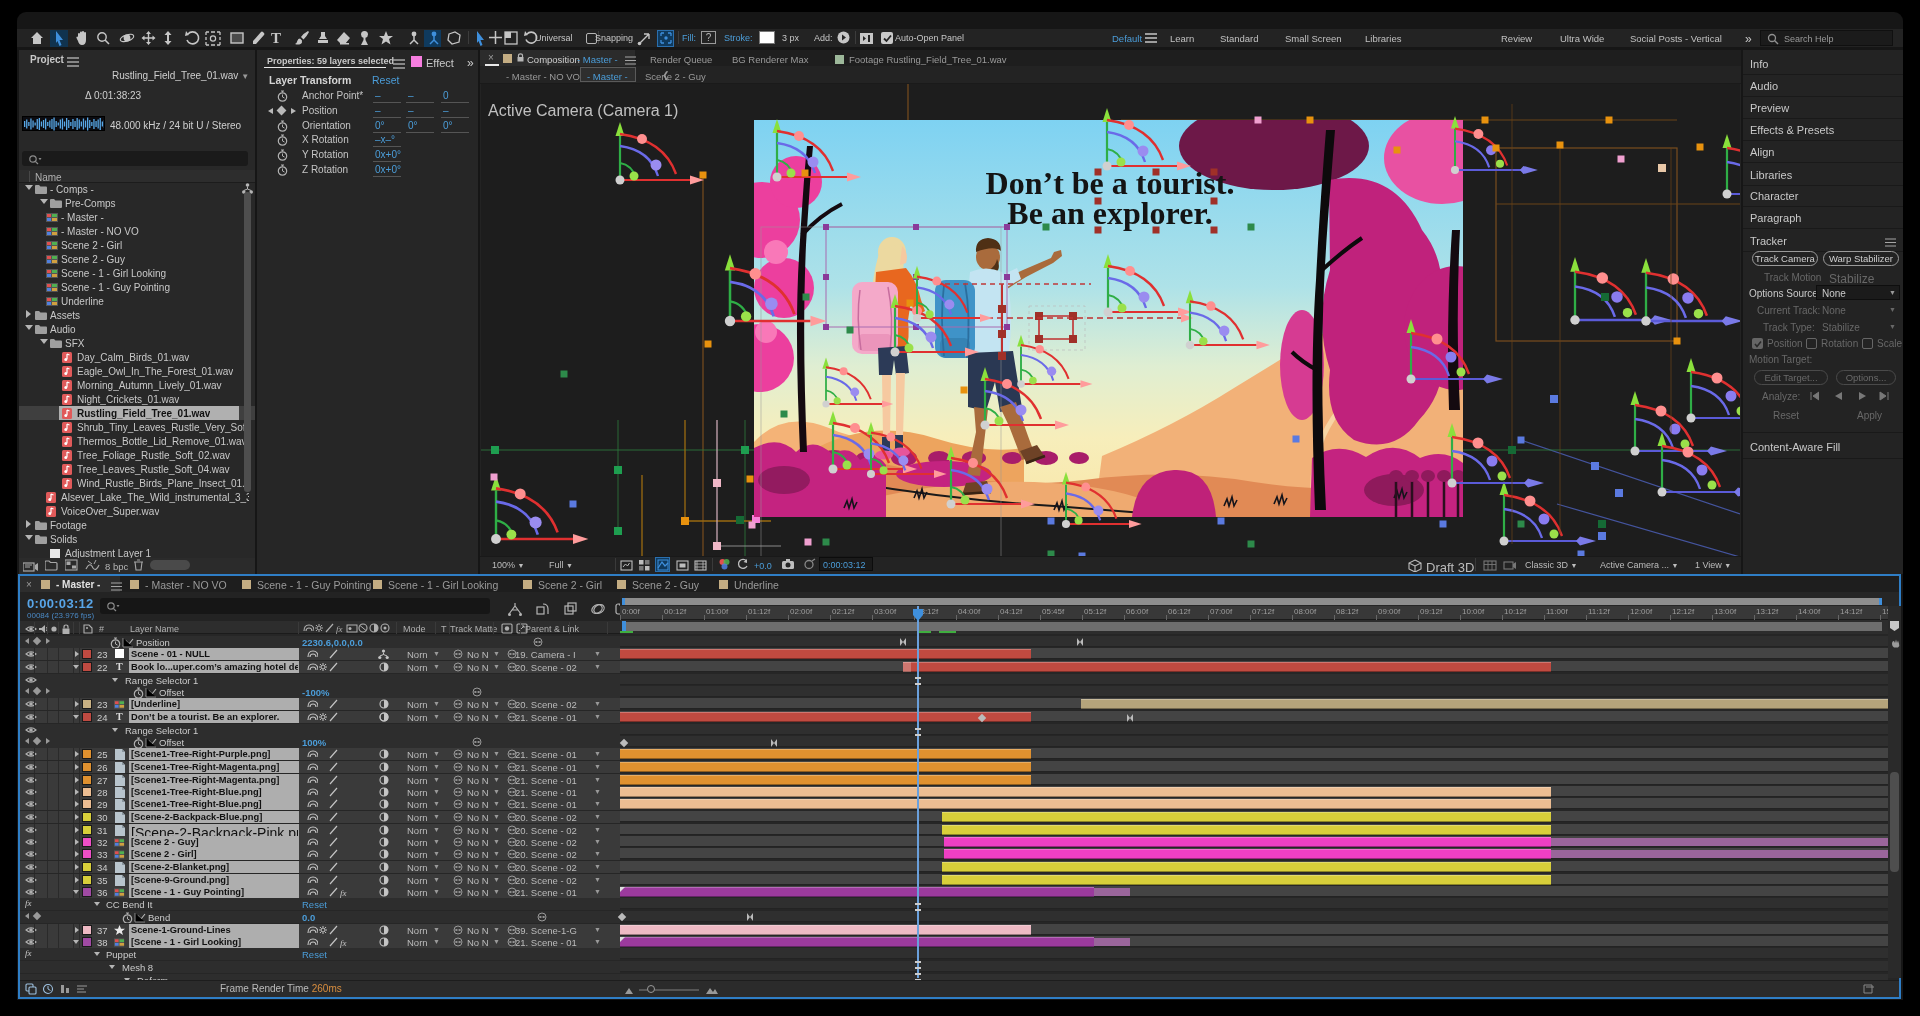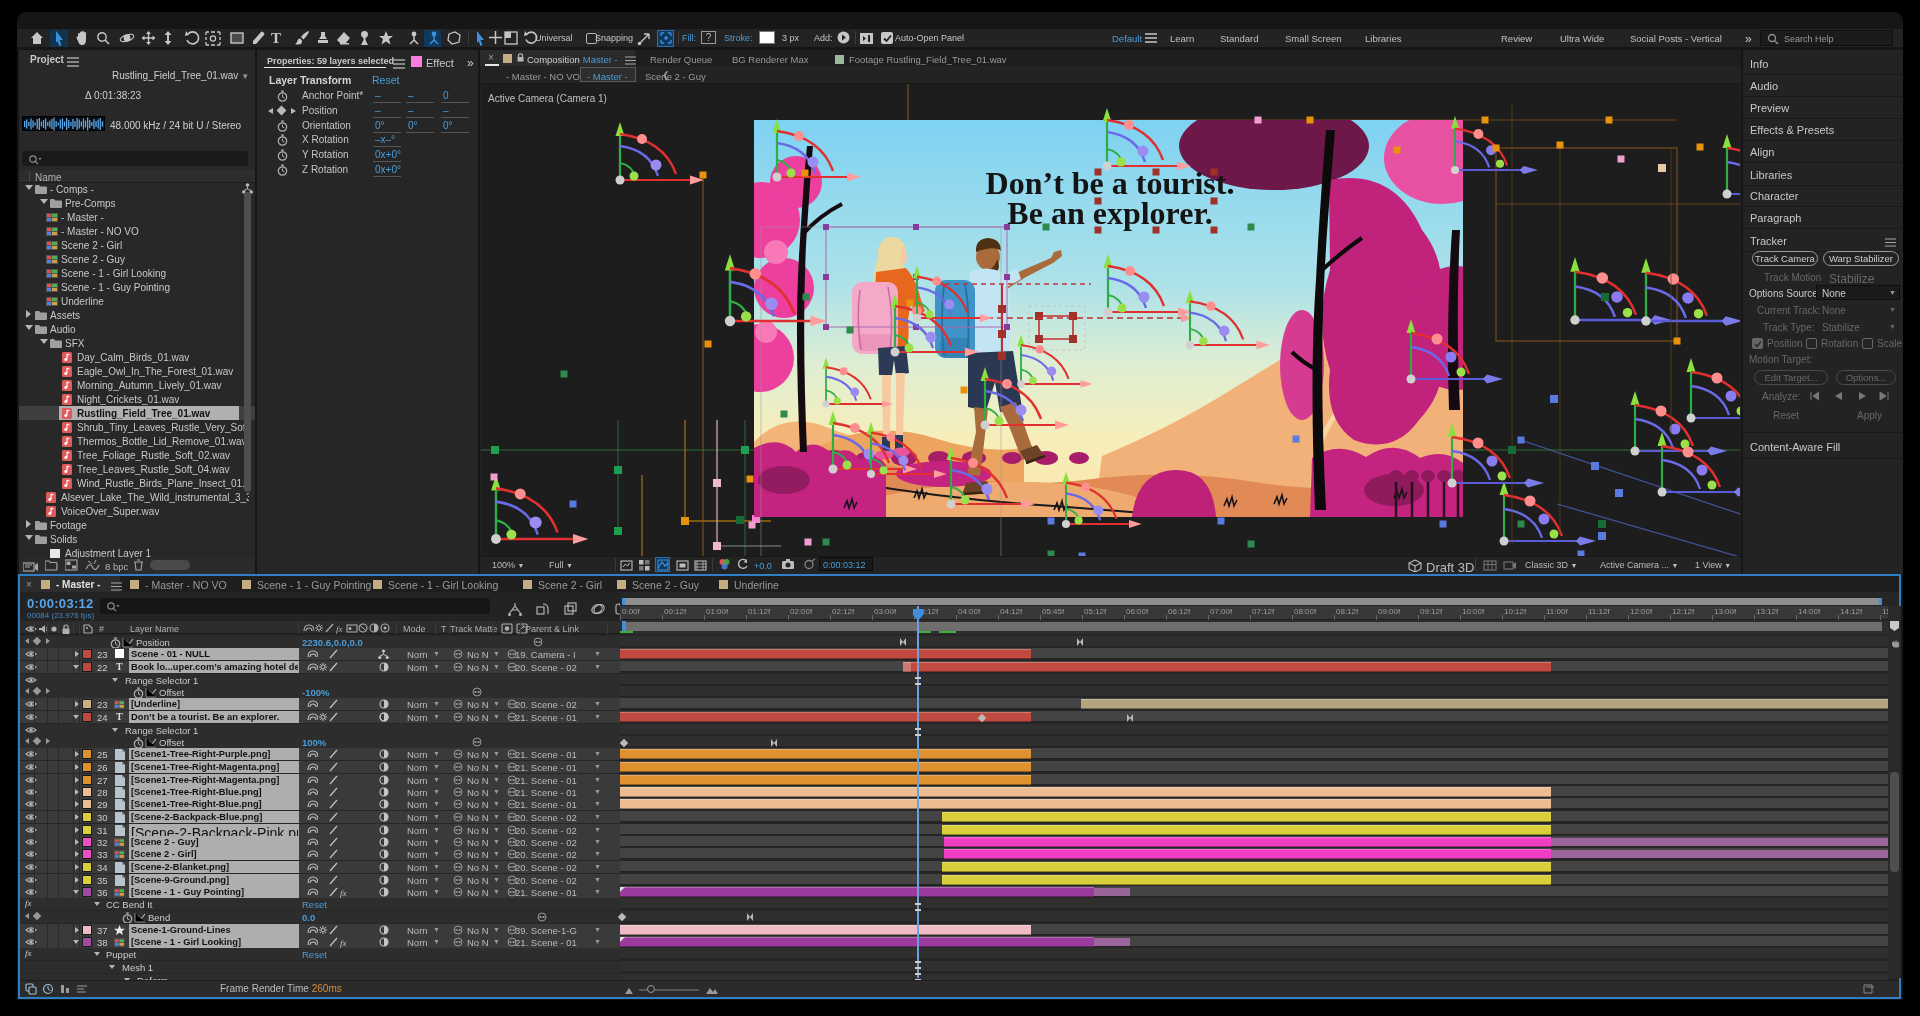--- a/index.html
+++ b/index.html
@@ -752,21 +752,21 @@
         <rect x="811.5" y="351.5" width="7" height="7" fill="#5b7ae0"></rect>
         <rect x="958.5" y="436.5" width="7" height="7" fill="#5b7ae0"></rect>
         <rect x="597.5" y="468.5" width="7" height="7" fill="#5b7ae0"></rect>
         <rect x="88.5" y="416.5" width="7" height="7" fill="#5b7ae0"></rect>
         <rect x="1096.5" y="466.5" width="7" height="7" fill="#5b7ae0"></rect>
         <rect x="566.5" y="433.5" width="7" height="7" fill="#5b7ae0"></rect>
         <rect x="736.5" y="433.5" width="7" height="7" fill="#5b7ae0"></rect>
         <rect x="1036.5" y="352.5" width="7" height="7" fill="#5b7ae0"></rect>
       </svg>
     </div>
-    <div class="abs" style="left:471px;top:81px;font-size:10px;color:#c0c0c0">Active Camera (Camera 1)</div>
+    <div class="abs" style="left:471px;top:90px;font-size:16px;color:#c0c0c0">Active Camera (Camera 1)</div>
     <div class="abs" style="left:463px;top:544px;width:1261px;height:18px;background:#232323;border-top:1px solid #191919"></div>
     <div class="abs" style="left:475px;top:548px;font-size:9px;color:#bdbdbd">100% <span style="font-size:7px">▼</span></div>
     <div class="abs" style="left:532px;top:548px;font-size:9px;color:#bdbdbd">Full <span style="font-size:7px">▼</span></div>
     <div class="abs" style="left:598px;top:546px;width:1px;height:13px;background:#3a3a3a"></div>
     <svg class="abs" style="left:603px;top:547px" width="13" height="13" viewBox="0 0 13 13">
       <rect x="1" y="2" width="11" height="9" fill="none" stroke="#bdbdbd" stroke-width="1.1"></rect>
       <path d="M3 8 l2.5 -3 l2 2 l2 -3" stroke="#bdbdbd" fill="none"></path>
     </svg>
     <svg class="abs" style="left:621px;top:547px" width="13" height="13" viewBox="0 0 13 13">
       <rect x="1" y="1" width="4.5" height="4.5" fill="#bdbdbd"></rect>
@@ -1989,21 +1989,21 @@
     </svg>
     <div class="abs" style="left:498px;top:925px;font-size:9.5px;color:#bbb;white-space:nowrap">21. Scene - 01</div>
     <div class="abs" style="left:577px;top:926px;font-size:7px;color:#999">▼</div>
     <div class="abs" style="left:3px;top:936px;width:600px;height:12px;background:#2d2d2d"></div>
     <div class="abs" style="left:8px;top:936px;font-size:9px;font-style:italic;color:#ccc;font-family:'Liberation Serif',serif">fx</div>
     <div class="abs" style="left:77px;top:940px;width:0;height:0;border-left:3.5px solid transparent;border-right:3.5px solid transparent;border-top:4.5px solid #b5b5b5"></div>
     <div class="abs" style="left:89px;top:937px;font-size:9.5px;color:#ccc">Puppet</div>
     <div class="abs blue" style="left:285px;top:937px;font-size:9.5px">Reset</div>
     <div class="abs" style="left:3px;top:949px;width:600px;height:12px;background:#2d2d2d"></div>
     <div class="abs" style="left:92px;top:953px;width:0;height:0;border-left:3.5px solid transparent;border-right:3.5px solid transparent;border-top:4.5px solid #b5b5b5"></div>
-    <div class="abs" style="left:105px;top:950px;font-size:9.5px;color:#ccc">Mesh 1</div>
+    <div class="abs" style="left:105px;top:950px;font-size:9.5px;color:#ccc">Mesh 8</div>
     <div class="abs" style="left:3px;top:962px;width:600px;height:12px;background:#2d2d2d"></div>
     <div class="abs" style="left:107px;top:966px;width:0;height:0;border-left:3.5px solid transparent;border-right:3.5px solid transparent;border-top:4.5px solid #b5b5b5"></div>
     <div class="abs" style="left:120px;top:963px;font-size:9.5px;color:#ccc">Deform</div>
     <div class="abs" style="left:603px;top:624px;width:1268px;height:11px;background:#2f2f2f;border-bottom:1px solid #232323"></div>
     <div class="abs" style="left:603px;top:636px;width:1268px;height:11px;background:#444444;border-bottom:1px solid #232323"></div>
     <div class="abs" style="left:603px;top:637px;width:411px;height:10px;background:#c04a40;border-top:1px solid rgba(255,255,255,.25);border-bottom:1px solid rgba(0,0,0,.35)"></div>
     <div class="abs" style="left:603px;top:649px;width:1268px;height:11px;background:#444444;border-bottom:1px solid #232323"></div>
     <div class="abs" style="left:886px;top:650px;width:648px;height:10px;background:#c04a40;border-top:1px solid rgba(255,255,255,.25);border-bottom:1px solid rgba(0,0,0,.35)"></div>
     <div class="abs" style="left:886px;top:650px;width:8px;height:10px;background:rgba(255,255,255,.25)"></div>
     <div class="abs" style="left:603px;top:662px;width:1268px;height:11px;background:#2f2f2f;border-bottom:1px solid #232323"></div>

